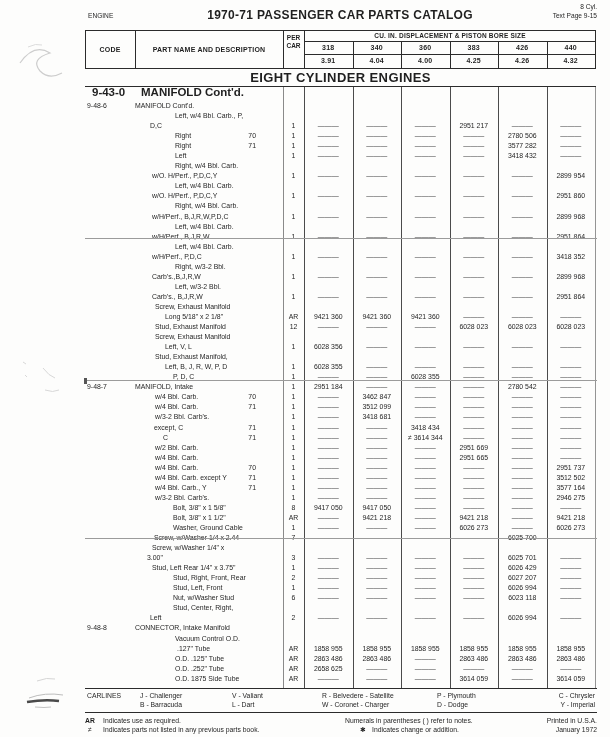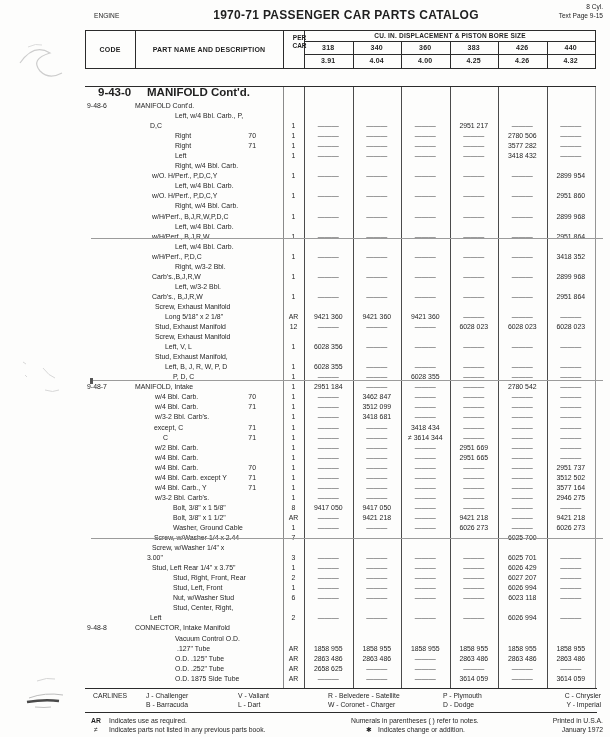--- a/index.html
+++ b/index.html
@@ -1,18 +1,18 @@
 <!DOCTYPE html>
 <html><head>
 <meta charset="utf-8">
 <style>
   html,body{margin:0;padding:0;background:#e8e8e8;}
   #page{position:relative;width:610px;height:737px;background:#fdfdfc;overflow:hidden;
         font-family:"Liberation Sans",sans-serif;color:#1f1f1f;}
-  .abs{position:absolute;margin-left:6px;}
+  .abs{position:absolute;}
   .hline{position:absolute;background:#2b2b2b;height:1.3px;}
   .vline{position:absolute;background:#2b2b2b;width:1px;}
   .faint{background:#9b9b9b;height:1px;}
   .small{font-size:6.6px;line-height:8px;}
   .b{font-weight:bold;}
   .ctr{text-align:center;}
   .rt{text-align:right;}
   
   .hcell{position:absolute;display:flex;align-items:center;justify-content:center;
          font-size:7px;font-weight:bold;letter-spacing:.2px;}
@@ -72,20 +72,21 @@
     </div>
   <div id="bore-row">
       <div class="hcell" style="left: 304px; top: 54px; width: 48.5px; height: 13px;">3.91</div>
       <div class="hcell" style="left: 352.5px; top: 54px; width: 48.5px; height: 13px;">4.04</div>
       <div class="hcell" style="left: 401px; top: 54px; width: 48.5px; height: 13px;">4.00</div>
       <div class="hcell" style="left: 449.5px; top: 54px; width: 48.5px; height: 13px;">4.25</div>
       <div class="hcell" style="left: 498px; top: 54px; width: 48.5px; height: 13px;">4.26</div>
       <div class="hcell" style="left: 546.5px; top: 54px; width: 48.5px; height: 13px;">4.32</div>
     </div>
 
+  <div class="abs banner ctr" style="left:85px;top:70px;width:511px;">EIGHT CYLINDER ENGINES</div>
   <div class="hline" style="left:85px;top:85.5px;width:511px;"></div>
 
   <div class="abs b" style="left:92px;top:86px;font-size:11.5px;">9-43-0</div>
   <div class="abs b" style="left:141px;top:86px;font-size:11.5px;">MANIFOLD Cont'd.</div>
 
   <div id="body-vlines">
       <div class="vline" style="left: 283px; top: 85.5px; height: 602px; opacity: 0.55;"></div>
       <div class="vline" style="left: 304px; top: 85.5px; height: 602px; opacity: 0.85;"></div>
       <div class="vline" style="left: 352.5px; top: 85.5px; height: 602px; opacity: 0.85;"></div>
       <div class="vline" style="left: 401px; top: 85.5px; height: 602px; opacity: 0.85;"></div>

